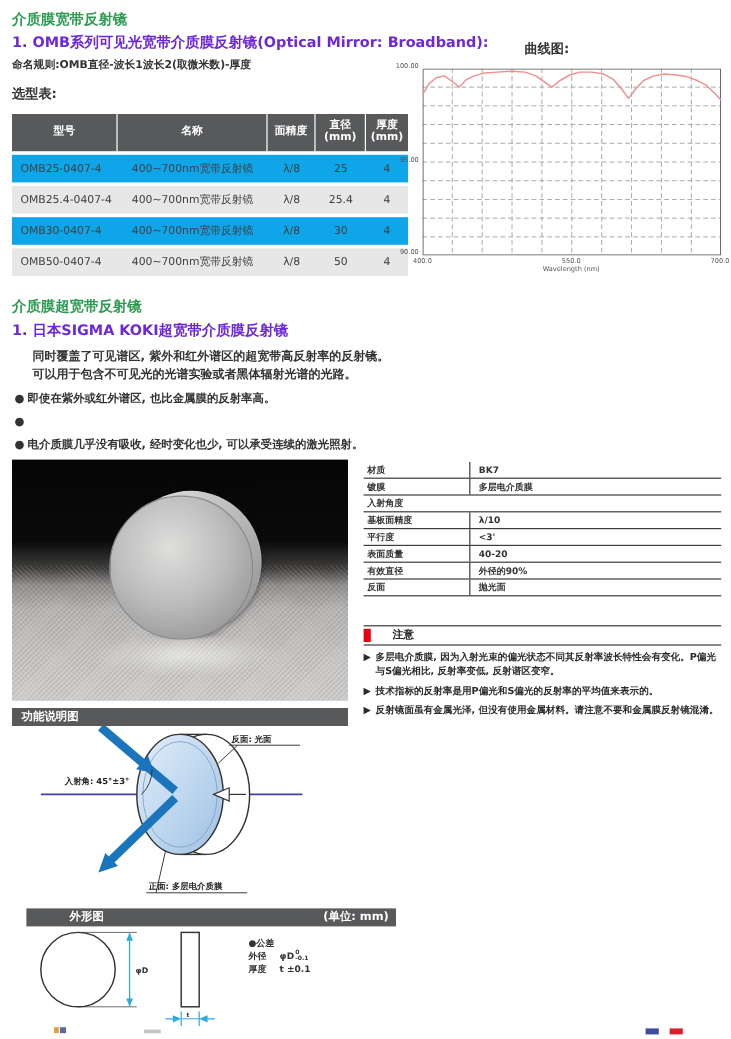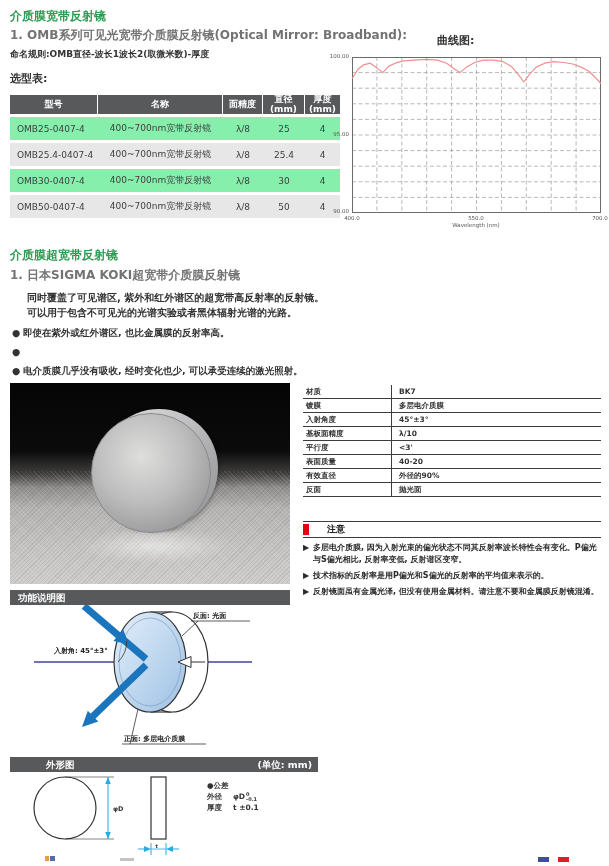--- a/index.html
+++ b/index.html
@@ -2,33 +2,33 @@
 <html><head>
 <meta charset="utf-8">
 <style>
   html,body{margin:0;padding:0;background:#fff;}
   .page{position:relative;width:609px;height:866px;background:#fff;overflow:hidden;
         font-family:"DejaVu Sans","Liberation Sans",sans-serif;color:#3a3a3c;}
   .abs{position:absolute;}
   .nowrap{white-space:nowrap;}
 
   .green-title{font-size:12px;font-weight:bold;color:#2e9b52;}
-  .sub-title{font-size:12px;font-weight:bold;color:#737373;}
+  .sub-title{font-size:12px;font-weight:bold;color:#6d28d9;}
   .naming{font-size:9px;font-weight:bold;color:#333335;}
   .blk-label{font-size:11px;font-weight:bold;color:#333335;}
 
   
   .seltable{left:10px;top:95px;width:330px;}
   .thead,.trow{display:grid;grid-template-columns:88px 125px 40px 42px 35px;}
-  .thead{background:#58595b;height:19px;}
+  .thead{background:#58595b;height:31px;}
   .th{color:#fff;font-size:9px;font-weight:bold;display:flex;flex-direction:column;
       align-items:center;justify-content:center;line-height:1.1;border-right:1px solid #fff;}
   .th:last-child{border-right:none;}
   .trow{height:23px;margin-top:3px;}
-  .trow.alt0{background:#86efac;}
+  .trow.alt0{background:#0ea5e9;}
   .trow.alt1{background:#e7e7e8;}
   .td{display:flex;align-items:center;justify-content:center;font-size:9px;color:#404042;}
   .td.c0{justify-content:flex-start;padding-left:7px;}
 
   
   .ytick,.xtick,.xlabel{font-size:5.5px;color:#555;}
   .ytick{width:24px;text-align:right;}
   .xtick{width:24px;text-align:center;}
   .xlabel{width:90px;text-align:center;}
 
@@ -208,21 +208,20 @@
         <div class="spec-row">
           <div class="sl">材质</div>
           <div class="sv">BK7</div>
         </div>
         <div class="spec-row">
           <div class="sl">镀膜</div>
           <div class="sv">多层电介质膜</div>
         </div>
         <div class="spec-row">
           <div class="sl">入射角度</div>
-          <div class="sv">45°±3°</div>
         </div>
         <div class="spec-row">
           <div class="sl">基板面精度</div>
           <div class="sv">λ/10</div>
         </div>
         <div class="spec-row">
           <div class="sl">平行度</div>
           <div class="sv">&lt;3'</div>
         </div>
         <div class="spec-row">
@@ -295,21 +294,21 @@
 
     <text x="183" y="13" font-size="7" font-weight="bold" fill="#222">反面: 光面</text>
     <line x1="181" y1="16" x2="240" y2="16" stroke="#333" stroke-width="0.8"></line>
     <line x1="188" y1="16" x2="172" y2="31" stroke="#333" stroke-width="0.8"></line>
     <text x="44" y="48" font-size="7" font-weight="bold" fill="#222">入射角: 45°±3°</text>
     <text x="114" y="136" font-size="7" font-weight="bold" fill="#222">正面: 多层电介质膜</text>
     <line x1="112" y1="139" x2="196" y2="139" stroke="#333" stroke-width="0.8"></line>
     <line x1="120" y1="139" x2="128" y2="104" stroke="#333" stroke-width="0.8"></line>
   </svg>
 
-  <div class="abs bar" style="left:10px;top:757px;width:266px;padding-left:36px;">
+  <div class="abs bar" style="left:22px;top:757px;width:266px;padding-left:36px;">
     <span>外形图</span>
     <span>(单位: mm)</span>
   </div>
   <svg class="abs" style="left:10px;top:772px;" width="280" height="92" viewBox="0 0 280 92">
     <circle cx="55" cy="36" r="31" fill="none" stroke="#333" stroke-width="1.2"></circle>
     <line x1="55" y1="5" x2="104" y2="5" stroke="#333" stroke-width="0.6"></line>
     <line x1="55" y1="67" x2="104" y2="67" stroke="#333" stroke-width="0.6"></line>
     <line x1="98" y1="5" x2="98" y2="67" stroke="#29abe2" stroke-width="1"></line>
     <polygon points="98,5 95.2,12 100.8,12" fill="#29abe2"></polygon>
     <polygon points="98,67 95.2,60 100.8,60" fill="#29abe2"></polygon>

